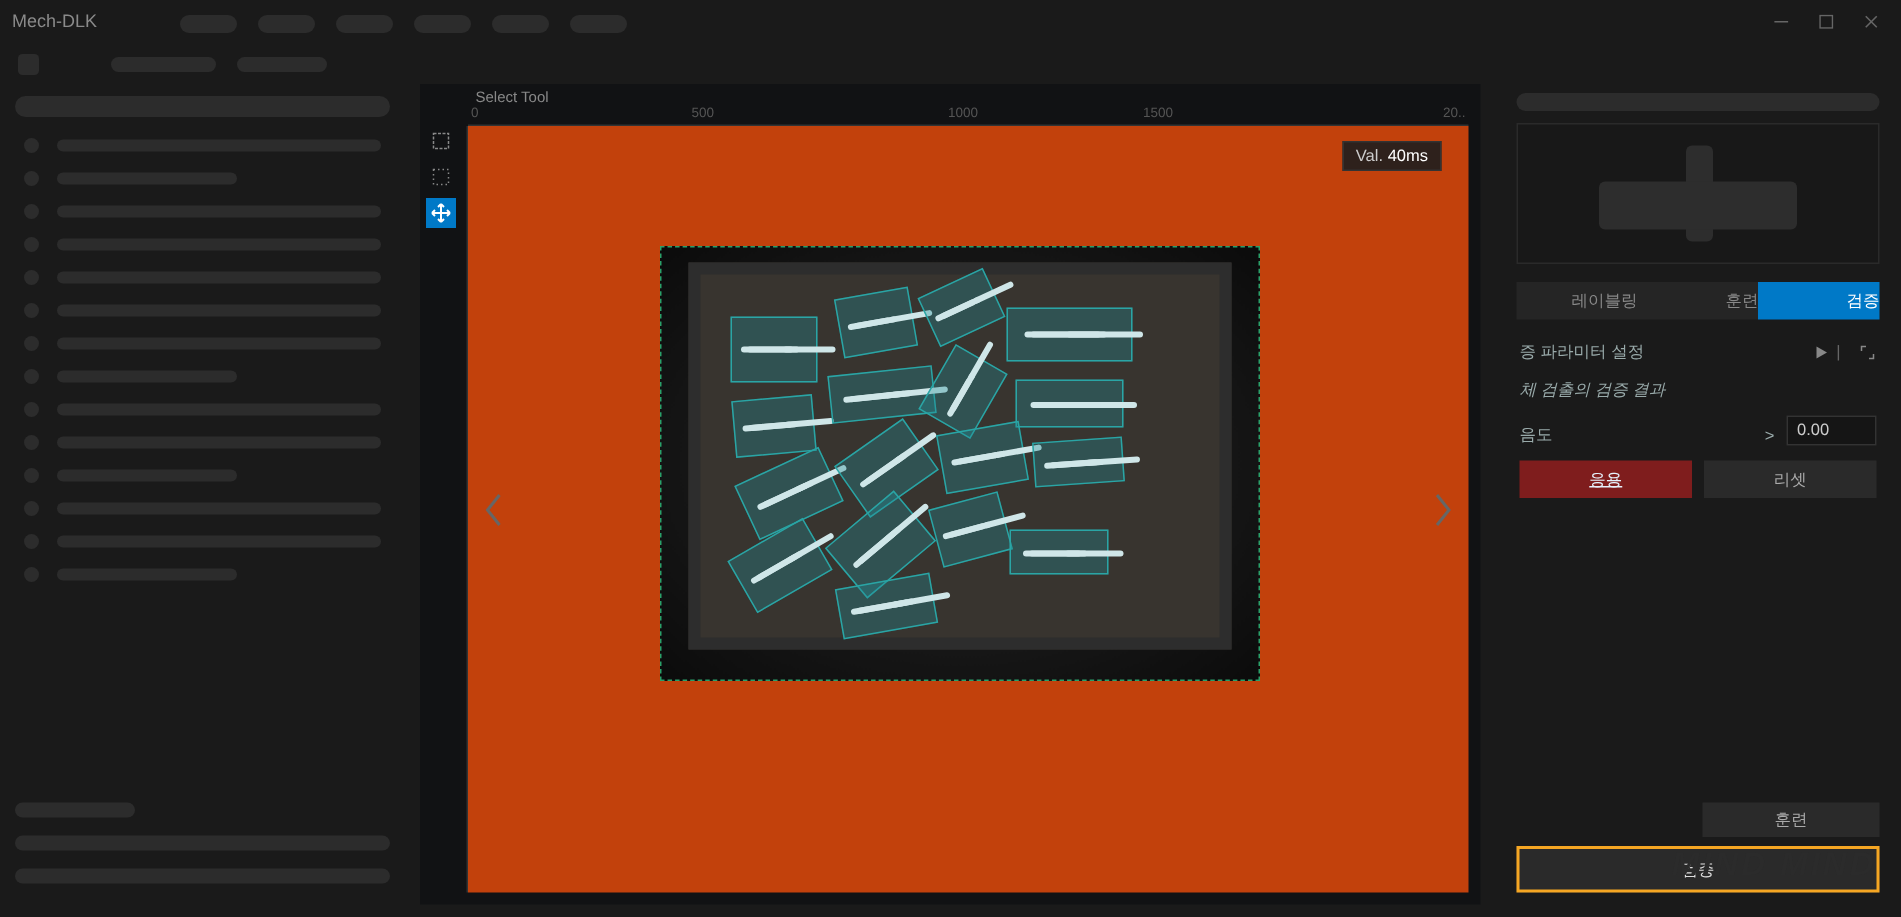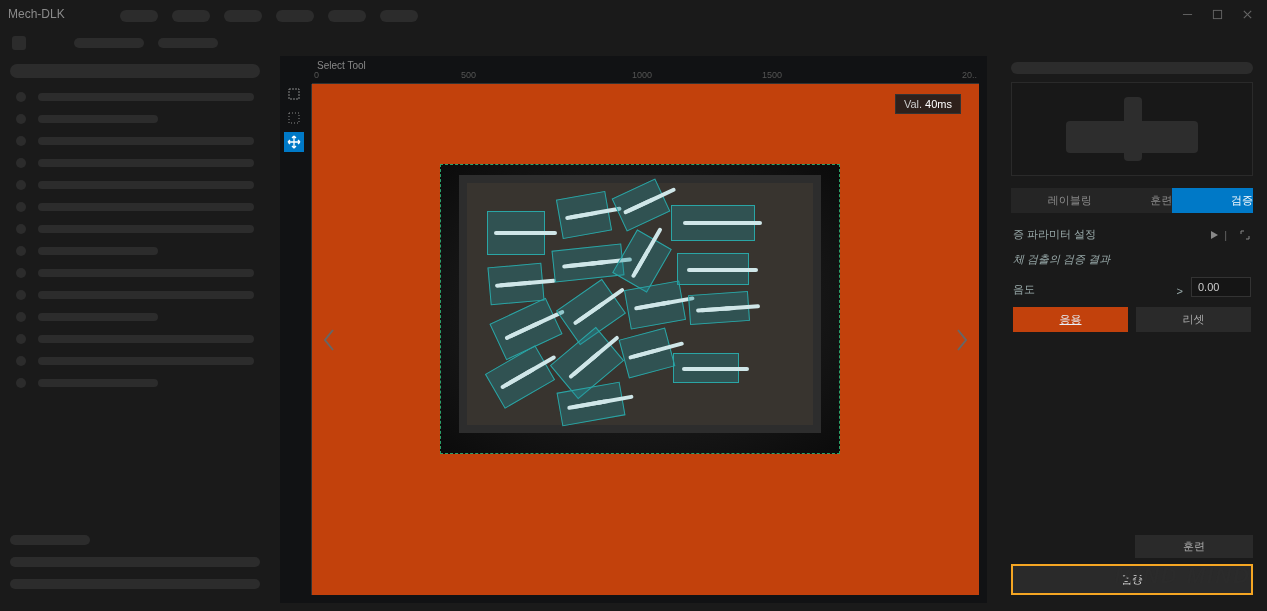--- a/index.html
+++ b/index.html
@@ -156,21 +156,21 @@
     .tab.active { background:#0079c7; color:#fff; }
     .section-header { display:flex; align-items:center; padding:4px 10px; color:#9aa; font-size:11px;}
     .section-header .spacer{flex:1;}
     .section-header .icon-sm{ width:12px;height:12px; color:#888; margin-left:8px;}
     .sub-label { padding:6px 10px; font-size:11px; color:#9aa;font-style:italic; }
     .row { display:flex; align-items:flex-end; padding:4px 10px; gap:8px; font-size:11px; color:#9aa;}
     .row .grow{flex:1;}
     .num-input { width:60px; height:20px; background:#151515; border:1px solid #333; color:#ccc; padding:2px 6px; font-size:11px;}
     .btn-row { display:flex; gap:8px; padding:6px 10px; }
     .btn { flex:1; text-align:center; padding:5px 0; font-size:11px; cursor:pointer;}
-    .btn-primary { background:#c2410c; color:#e6f1fb;text-decoration:underline; }
+    .btn-primary { background:#7f1d1d; color:#e6f1fb;text-decoration:underline; }
     .btn-secondary { background:#2a2a2a; color:#aaa; }
     .btn-row-small { display:flex; padding:0 8px; margin-bottom:6px;}
     .btn-row-small .btn { padding:4px 0; }
     .btn-validate-wrap { padding:0 8px; display:flex; gap:8px; margin-bottom:8px;}
     .btn-validate {
       flex:1; text-align:center; padding:6px 0;
       background:#2a2a2a; color:#ddd;
       border:2px solid #f5a623; font-size:11px; cursor:pointer;
     }
     .btn-ghost { flex:1; text-align:center; padding:6px 0; color:#666; font-size:11px; cursor:pointer;}

